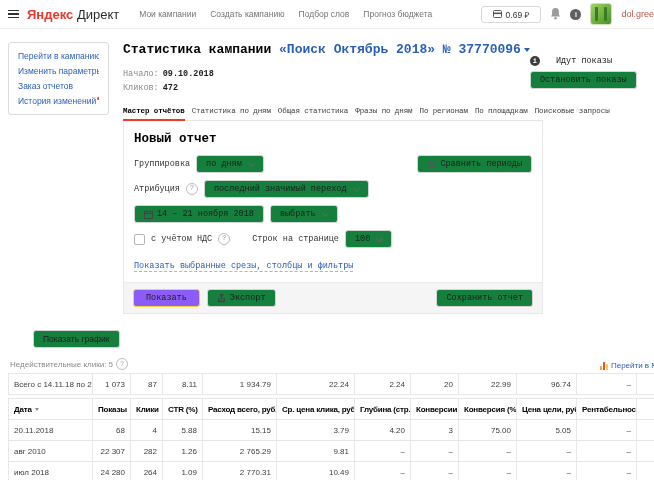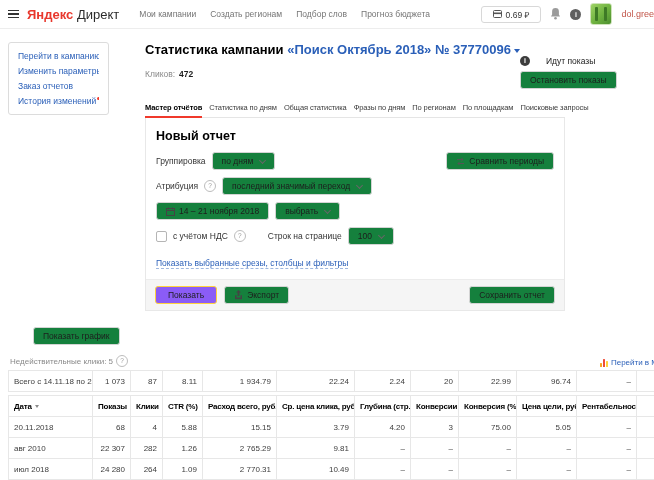--- a/index.html
+++ b/index.html
@@ -24,21 +24,21 @@
        background:linear-gradient(135deg,#9ed264 0%,#6db13f 55%,#4c8f2f 100%);border:1px solid #cfe3bb;}
   .avatar::before,.avatar::after{content:"";position:absolute;top:3px;bottom:3px;width:3px;background:#3e7a26;border-radius:1px;}
   .avatar::before{left:4px;} .avatar::after{right:4px;}
   .username{font-size:9px;color:#c2564a;white-space:nowrap;max-width:34px;overflow:hidden;}
   
   .layout{display:flex;align-items:flex-start;padding-top:13px;}
   .sidebar{width:101px;margin-left:8px;flex:none;}
   .side-box{border:1px solid #dcdcdc;border-radius:3px;padding:8px 9px;display:flex;flex-direction:column;gap:5px;}
   .side-box a{font-size:8.5px;color:#2a5fb8;white-space:nowrap;overflow:hidden;}
   .badge{display:inline-block;width:3px;height:3px;background:#f0392b;border-radius:50%;vertical-align:super;margin-left:1px;}
-  .main{margin-left:36px;flex:1;min-width:0;}
+  .main{margin-left:14px;flex:1;min-width:0;font-family:Liberation Mono, monospace;}
   
   .page-head{display:flex;justify-content:space-between;width:446px;}
   h1{font-size:13px;margin:0;font-weight:bold;white-space:nowrap;}
   .title-link{color:#2a5fb8;}
   .tri{display:inline-block;width:0;height:0;border-left:3px solid transparent;border-right:3px solid transparent;
        border-top:4px solid currentColor;margin-left:3px;vertical-align:1px;}
   .meta{font-size:8.5px;margin-top:4px;}
   .meta:first-of-type{margin-top:12px;}
   .meta .lbl{color:#8a8a8a;}
   .meta b{color:#1d1d1d;margin-left:4px;}
@@ -100,21 +100,21 @@
       <i></i>
       <i></i>
       <i></i>
     </span>
   <span class="logo">
     <span class="logo-red">Яндекс</span>
     <span class="logo-dark">Директ</span>
   </span>
   <nav class="topnav">
     <a>Мои кампании</a>
-    <a>Создать регионам</a>
+    <a>Создать кампанию</a>
     <a>Подбор слов</a>
     <a>Прогноз бюджета</a>
   </nav>
   <div class="top-right">
     <button class="balance-btn">
       <svg width="9" height="8">
           <rect x="0.5" y="0.5" width="8" height="7" rx="1" fill="none" stroke="#555"></rect>
           <rect x="0.5" y="2.5" width="8" height="1.6" fill="#555"></rect>
         </svg>
       <span>0.69 ₽</span>
@@ -140,20 +140,23 @@
     </div>
   </aside>
 
   <main class="main">
     <div class="page-head">
       <div>
         <h1>
           <span>Статистика кампании</span>
           <a class="title-link"><span>«Поиск Октябрь 2018» № 37770096</span><span class="tri"></span></a>
         </h1>
+        <div class="meta">
+          <span class="lbl">Начало:</span><b>09.10.2018</b>
+        </div>
         <div class="meta">
           <span class="lbl">Кликов:</span><b>472</b>
         </div>
       </div>
       <div class="head-right">
         <div class="status">
           <span class="status-ico">i</span>
           <span>Идут показы</span>
         </div>
         <button class="btn stop-btn">Остановить показы</button>

